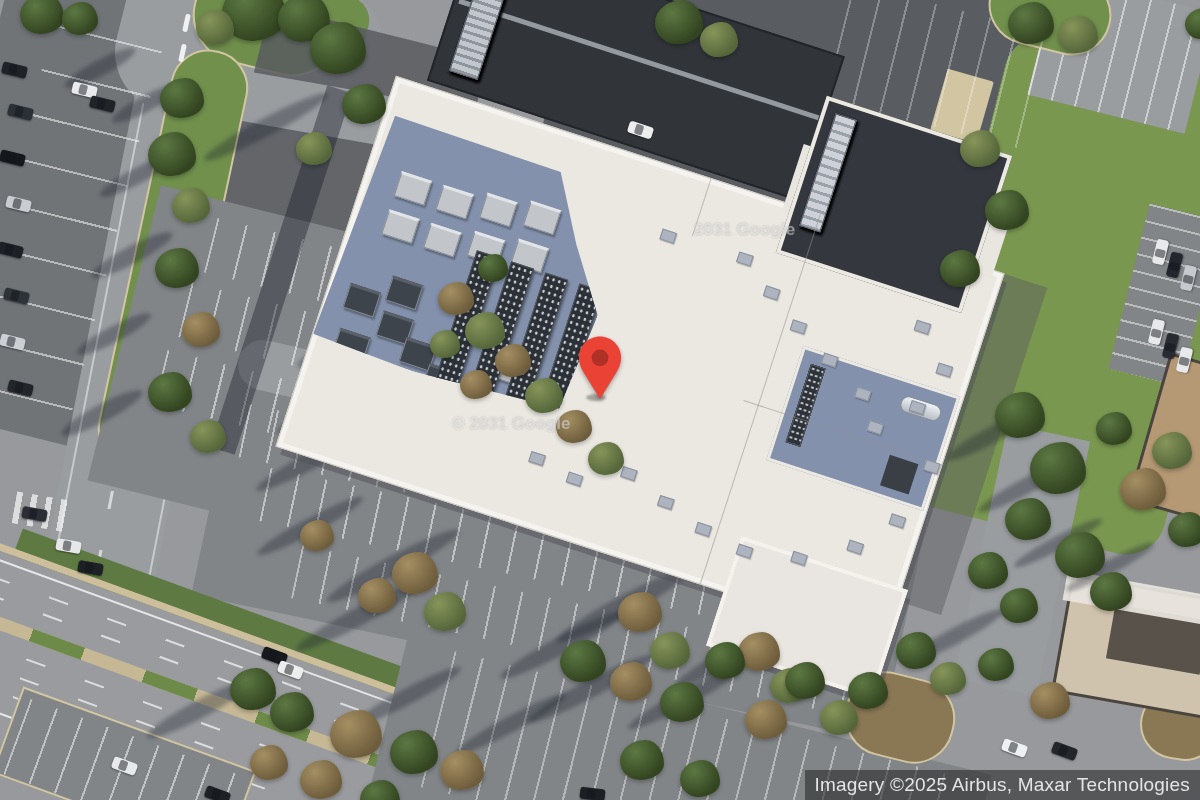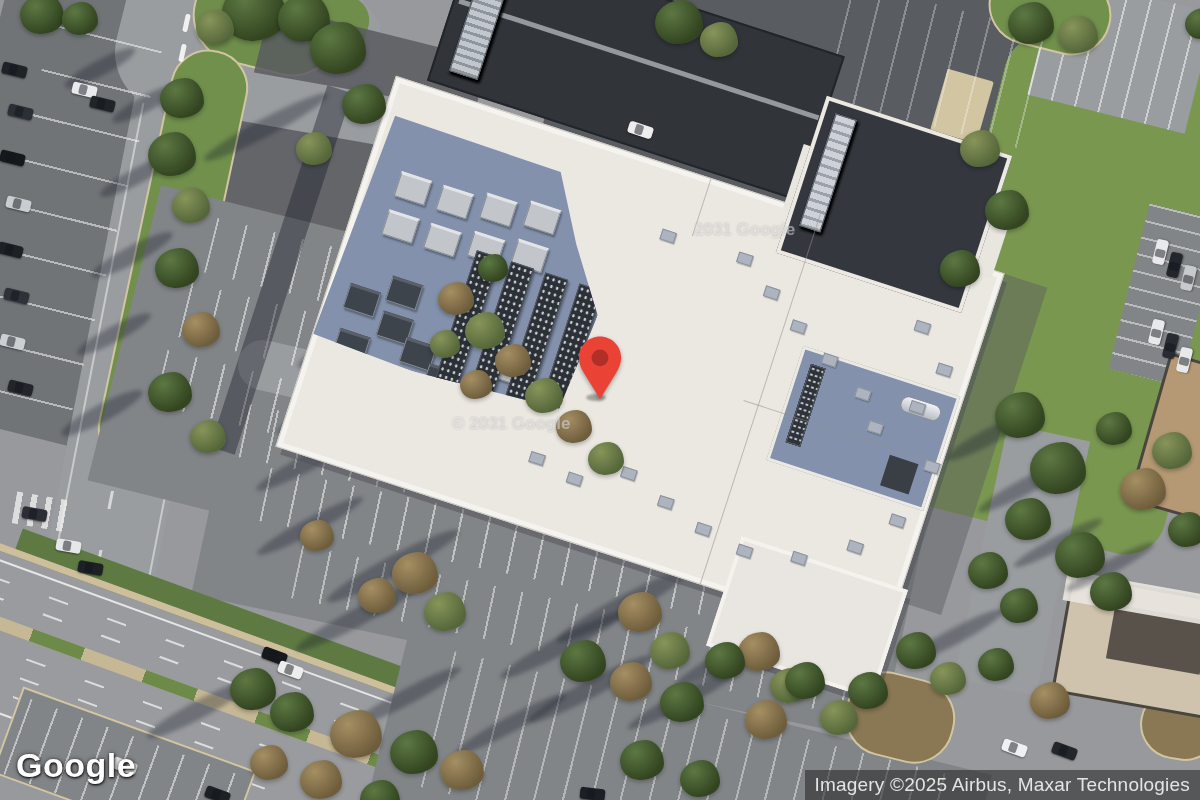--- a/index.html
+++ b/index.html
@@ -367,15 +367,14 @@
 
   <div class="wm" style="left:694px;top:220px;">2031 Google</div>
   <div class="wm" style="left:452px;top:414px;">© 2031 Google</div>
 
   <div id="pin-shadow"></div>
   <svg id="pin" viewBox="0 0 24 34">
     <path d="M12 0.6 C5.9 0.6 1 5.5 1 11.6 c0 2.9 1.1 5.6 2.7 8.1 L12 33.2 l8.3-13.5 c1.6-2.5 2.7-5.2 2.7-8.1 C23 5.5 18.1 0.6 12 0.6 Z" fill="#EA4335"></path>
     <circle cx="12" cy="11.7" r="4.4" fill="#B03028"></circle>
   </svg>
 
-  <div id="logo">Google</div>
   <div id="attrib">Imagery ©2025 Airbus, Maxar Technologies</div>
 </div>
 
 </body></html>

